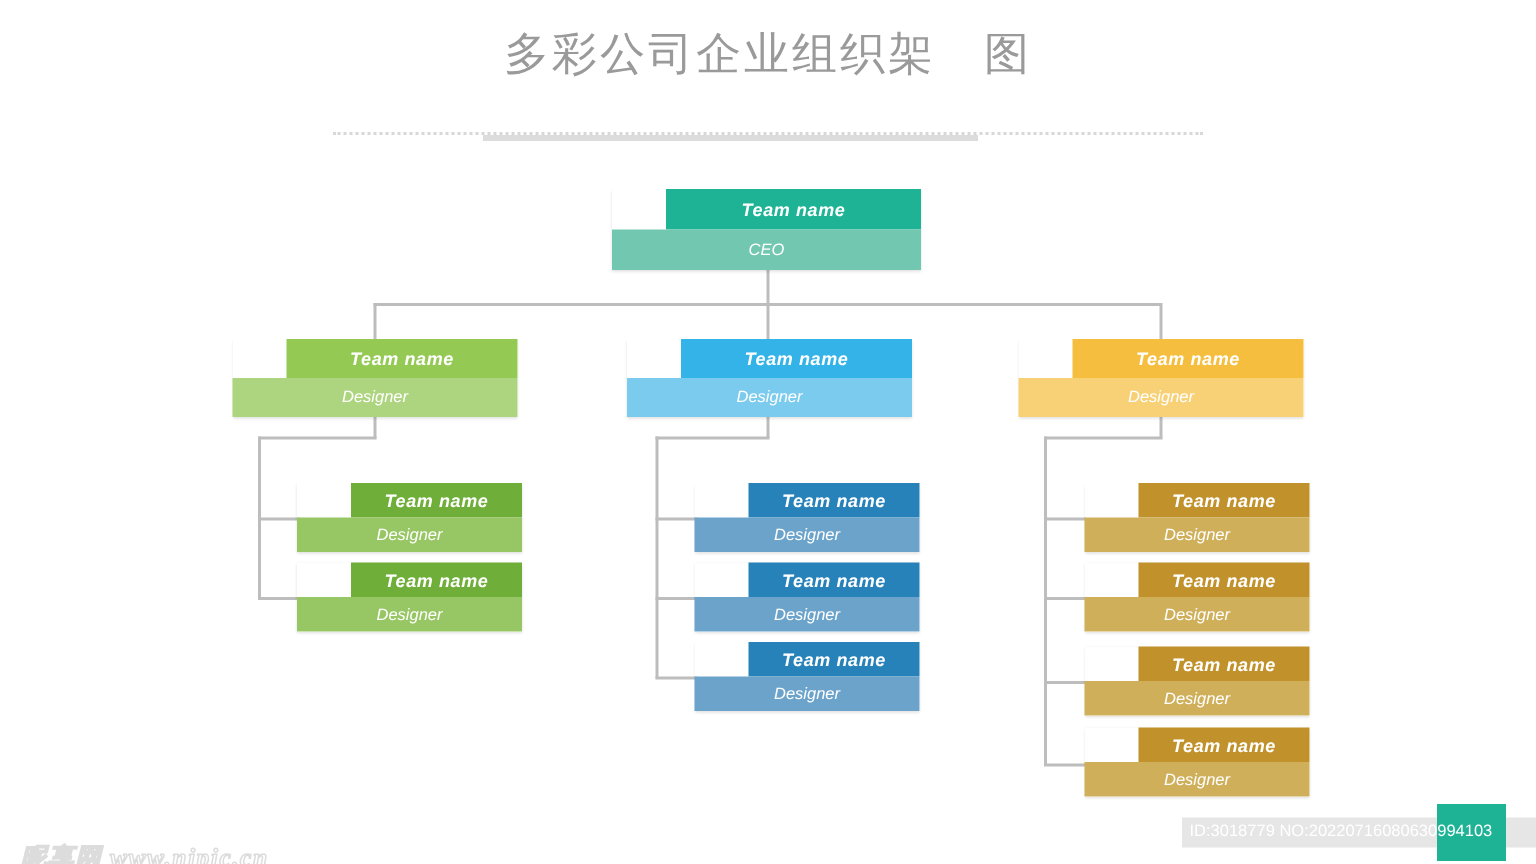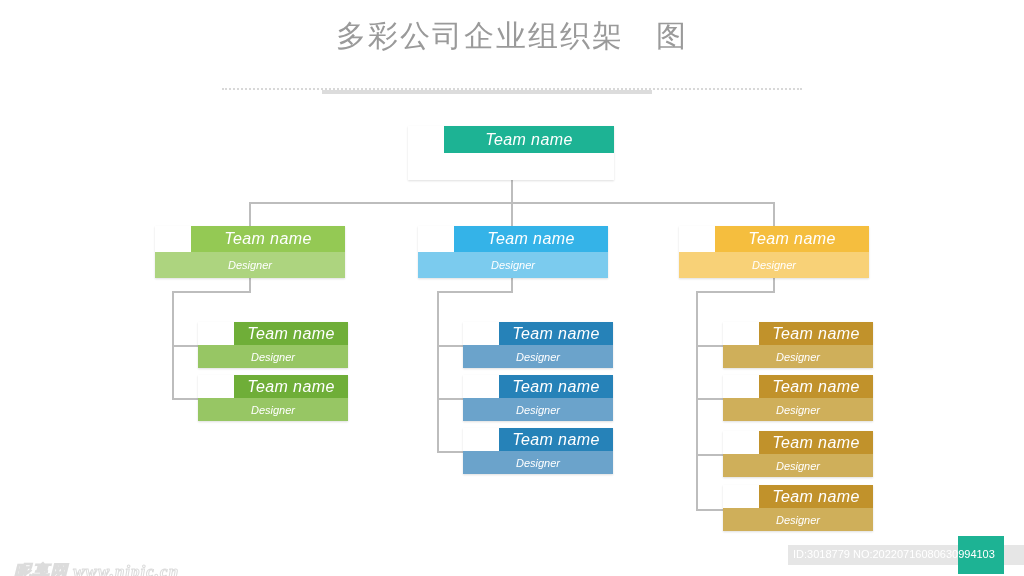--- a/index.html
+++ b/index.html
@@ -79,22 +79,22 @@
   }
 
   
   .node {
     position: absolute;
     box-sizing: border-box;
     text-align: center;
     box-shadow: 0 1px 2px rgba(0,0,0,0.13);
   }
   .node .node-title {
-    font-size: 16px;
-    font-weight: normal;
+    font-size: 12px;
+    font-weight: bold;
     color: #ffffff;
     letter-spacing: 0.4px;
     font-style: italic;
     font-family: "Liberation Sans", sans-serif;
     display: flex;
     align-items: center;
     justify-content: center;
     height: 50%;
     margin-left: 36px;
   }
@@ -186,20 +186,21 @@
   <div class="hline" style="left:696px; top:291px; width:79px;"></div>
   <div class="vline" style="left:696px; top:291px; height:219px;"></div>
   <div class="hline" style="left:696px; top:345px; width:28px;"></div>
   <div class="hline" style="left:696px; top:398px; width:28px;"></div>
   <div class="hline" style="left:696px; top:454px; width:28px;"></div>
   <div class="hline" style="left:696px; top:509px; width:28px;"></div>
 </div>
 
 <div class="node" style="left:408px; top:126px; width:206px; height:54px;">
   <div class="node-title" style="background:#1DB394;">Team name</div>
+  <div class="node-role" style="background:#72C7B0;">CEO</div>
 </div>
 
 <div class="node" style="left:155px; top:226px; width:190px; height:52px;">
   <div class="node-title" style="background:#94C954;">Team name</div>
   <div class="node-role" style="background:#ADD47F;">Designer</div>
 </div>
 
 <div class="node" style="left:418px; top:226px; width:190px; height:52px;">
   <div class="node-title" style="background:#34B3E8;">Team name</div>
   <div class="node-role" style="background:#7BCBEE;">Designer</div>

